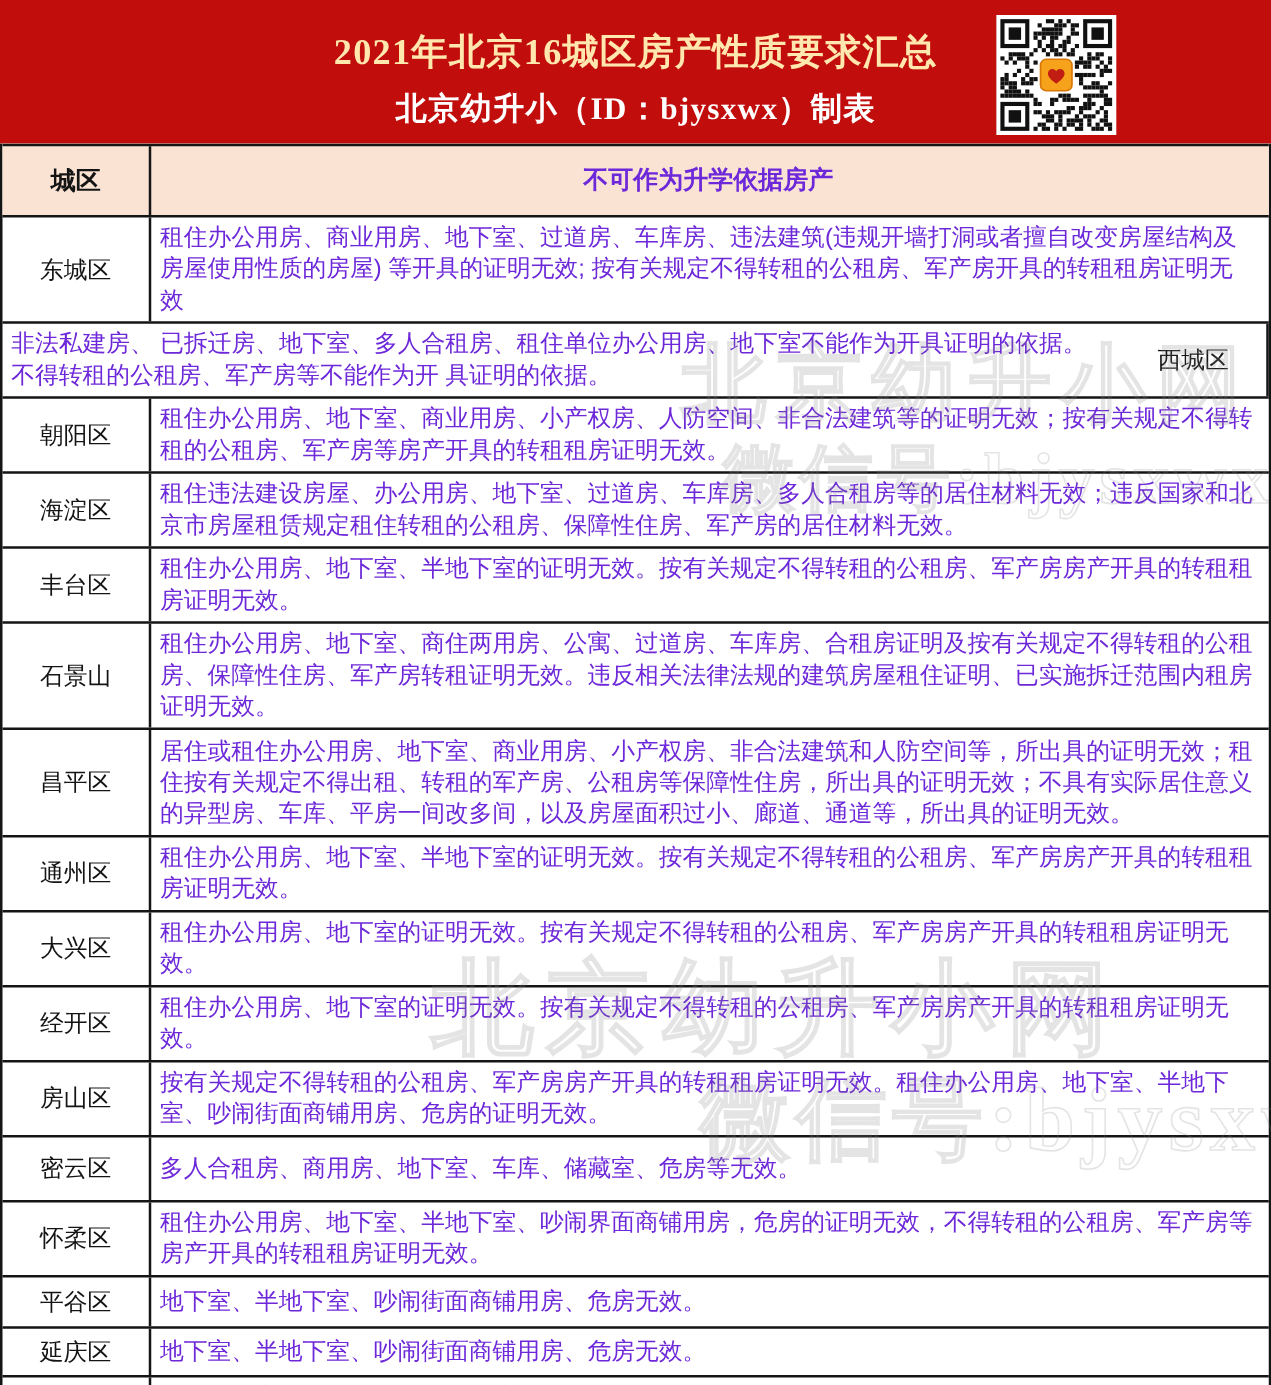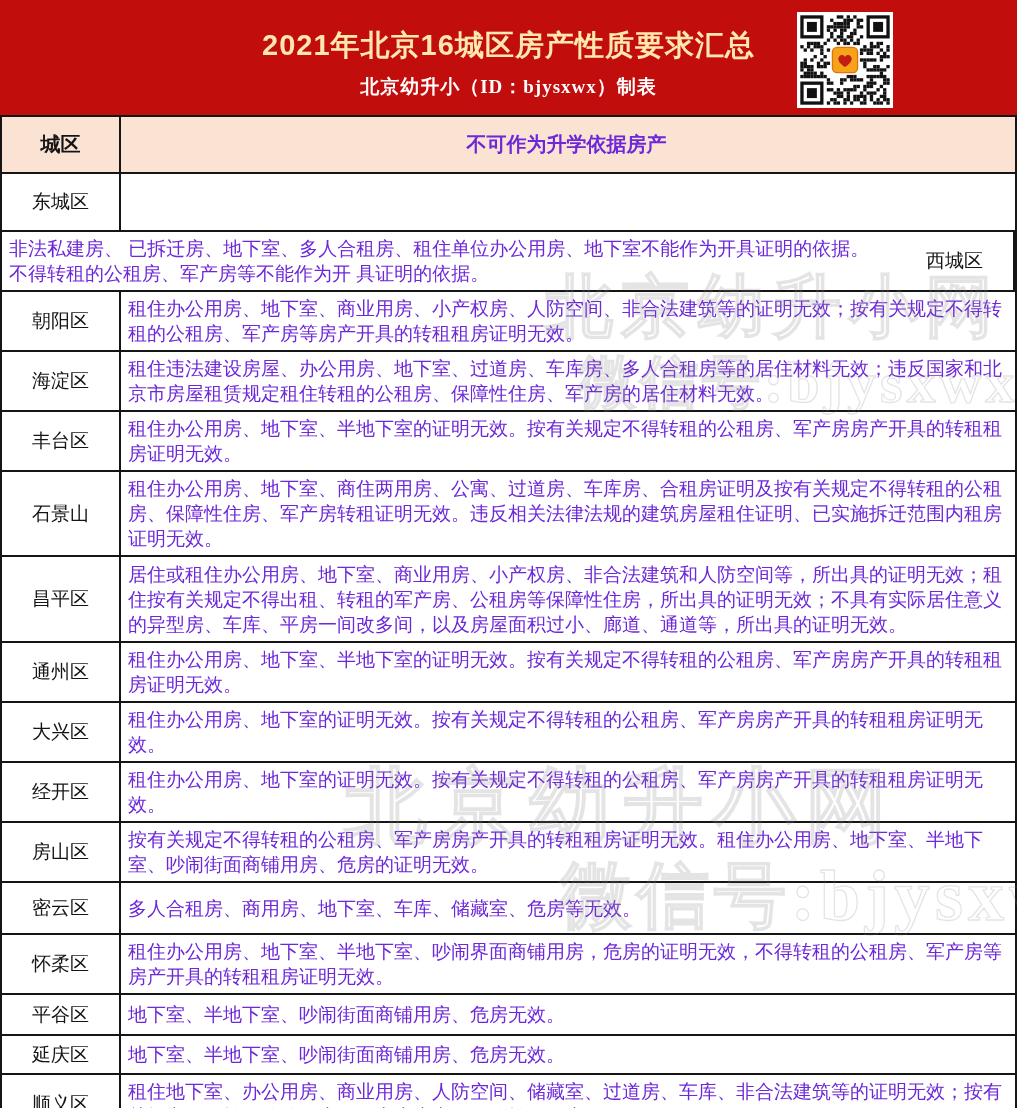--- a/index.html
+++ b/index.html
@@ -7,27 +7,27 @@
     width:1017px;min-height:1108px;position:relative;overflow:hidden;
     font-family:"Liberation Sans","DejaVu Sans",sans-serif;
     background:#ffffff;
   }
   
   .banner{
     height:115px;background:#c20d0d;position:relative;
     display:flex;flex-direction:column;justify-content:center;align-items:center;
   }
   .banner .title{
-    font-family:Liberation Sans, sans-serif;
+    font-family:Liberation Serif, serif;
     font-size:29px;font-weight:bold;color:#ffe7ad;letter-spacing:1px;
     margin-top:10px;
   }
   .banner .subtitle{
     font-family:"Liberation Serif","DejaVu Serif",serif;
-    font-size:19px;font-weight:bold;color:#ffffff;margin-top:8px;letter-spacing:1px;
+    font-size:25px;font-weight:bold;color:#ffffff;margin-top:8px;letter-spacing:1px;
   }
   .qr{
     position:absolute;top:12px;left:797px;width:96px;height:96px;
     background:#ffffff;box-shadow:0 0 0 1px #9c0a0a inset;
   }
   .qr svg{display:block;width:96px;height:96px;}
   
   .table{
     border-left:2px solid #151515;border-right:2px solid #151515;border-bottom:3px solid #151515;
     background:#ffffff;position:relative;z-index:1;
@@ -320,20 +320,21 @@
 
   <div class="table">
 
     <div class="row thead" style="min-height:55px">
       <div class="cell c1">城区</div>
       <div class="cell c2">不可作为升学依据房产</div>
     </div>
 
     <div class="row" style="min-height:56px">
       <div class="cell c1">东城区</div>
+      <div class="cell c2">租住办公用房、商业用房、地下室、过道房、车库房、违法建筑(违规开墙打洞或者擅自改变房屋结构及房屋使用性质的房屋) 等开具的证明无效; 按有关规定不得转租的公租房、军产房开具的转租租房证明无效</div>
     </div>
     <div class="row" style="min-height:55px">
       <div class="cell c2">非法私建房、 已拆迁房、地下室、多人合租房、租住单位办公用房、地下室不能作为开具证明的依据。不得转租的公租房、军产房等不能作为开 具证明的依据。</div>
       <div class="cell c1">西城区</div>
     </div>
     <div class="row" style="min-height:53px">
       <div class="cell c1">朝阳区</div>
       <div class="cell c2">租住办公用房、地下室、商业用房、小产权房、人防空间、非合法建筑等的证明无效；按有关规定不得转租的公租房、军产房等房产开具的转租租房证明无效。</div>
     </div>
     <div class="row" style="min-height:48px">

